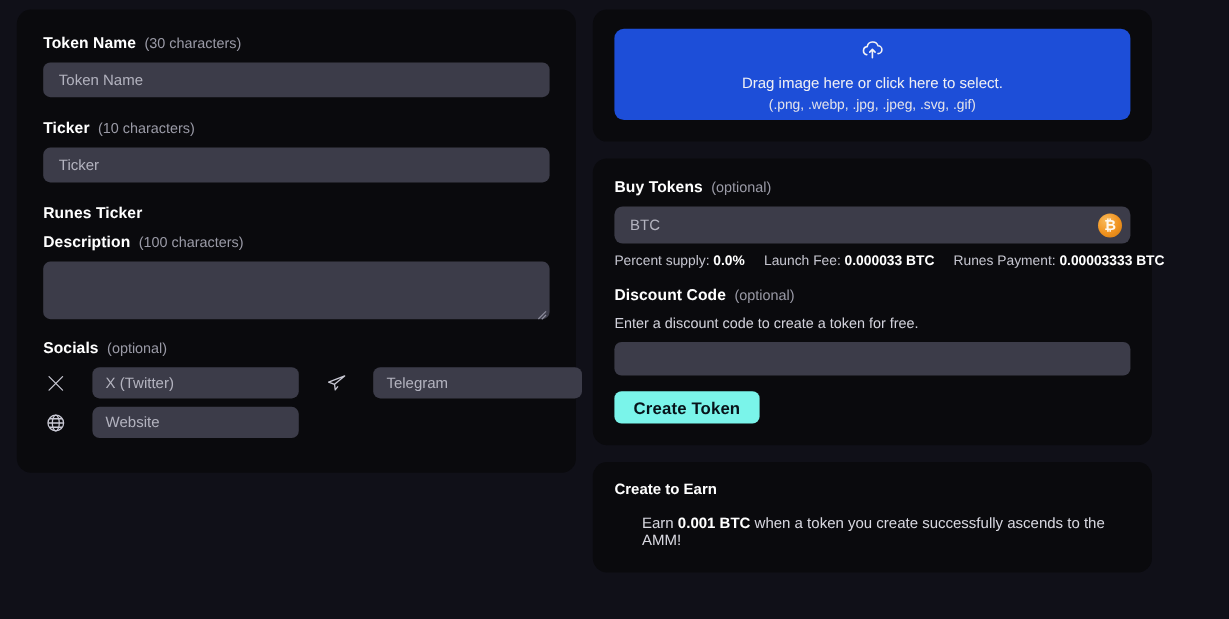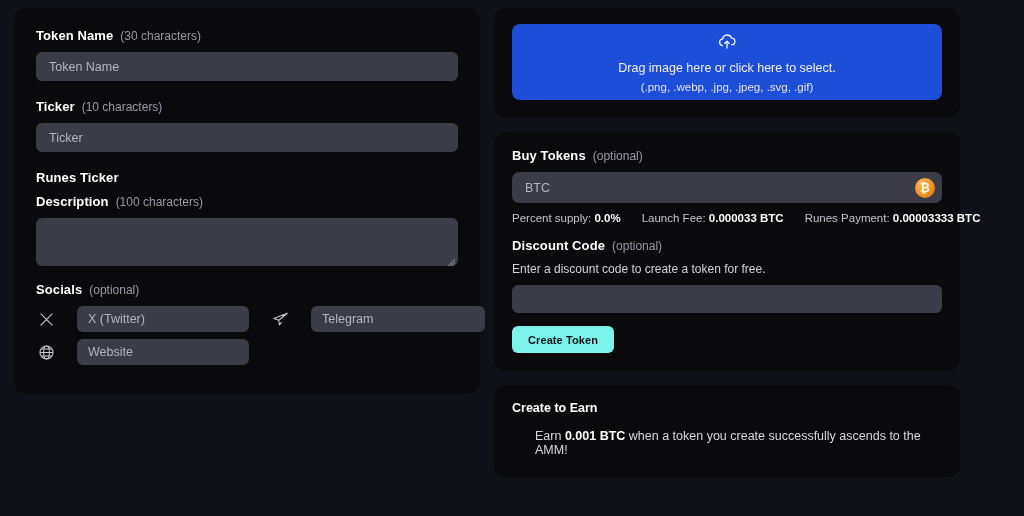--- a/index.html
+++ b/index.html
@@ -108,37 +108,37 @@
   .btc-badge {
     position: absolute; right: 7px; top: 50%;
     transform: translateY(-50%);
     width: 20px; height: 20px; border-radius: 50%;
     background: radial-gradient(circle at 35% 30%, #f9bb5c 0%, #f0921e 55%, #cf7a12 100%);
     display: flex; align-items: center; justify-content: center;
     color: #fff9ef; font-size: 12px; font-weight: bold;
     font-family: "DejaVu Sans", sans-serif;
   }
 
-  .fee-row { display: flex; align-items: flex-start; gap: 21px; margin-bottom: 14px; }
+  .fee-row { display: flex; align-items: flex-start; gap: 16px; margin-bottom: 14px; }
   .fee-item { color: #c4c4ce; font-size: 11.5px; white-space: nowrap; }
   .fee-item b { color: #ffffff; font-weight: bold; }
 
   .sub-note { color: #d2d2db; font-size: 12px; margin-bottom: 9px; }
 
   .discount-field {
     width: 100%; height: 28px;
     background: #3c3c49; border-radius: 6px;
     margin-bottom: 13px;
   }
 
   .btn-create {
     display: inline-flex; align-items: center; justify-content: center;
     height: 27px; padding: 0 16px;
     background: #7af4ea; border: none; border-radius: 6px;
-    color: #07131a; font-size: 11px; font-weight: bold;
+    color: #07131a; font-size: 14px; font-weight: bold;
     font-family: "Liberation Sans", sans-serif; cursor: pointer;
     letter-spacing: .1px;
   }
 
   .earn-title { color: #ffffff; font-size: 12.5px; font-weight: bold; margin-bottom: 14px; }
   .earn-text { color: #d8d8e0; font-size: 12.5px; margin-left: 23px; }
   .earn-text b { color: #ffffff; font-weight: bold; }
 </style>
 </head>
 <body>

